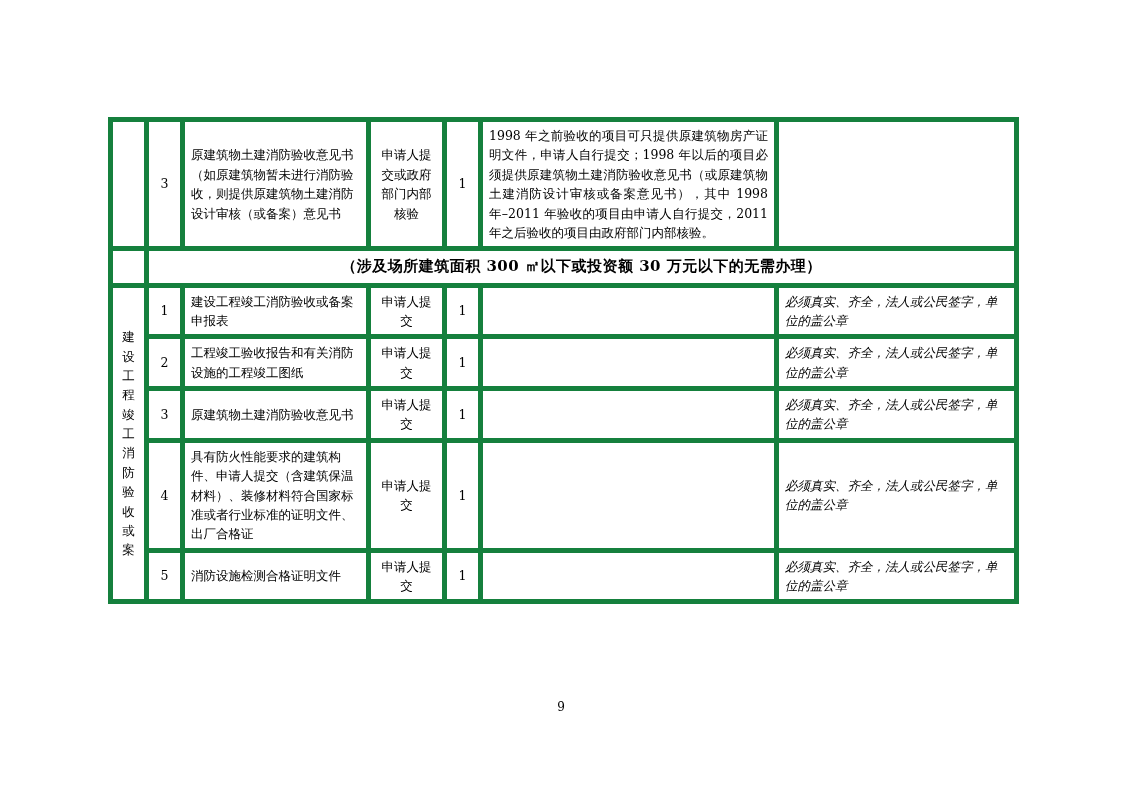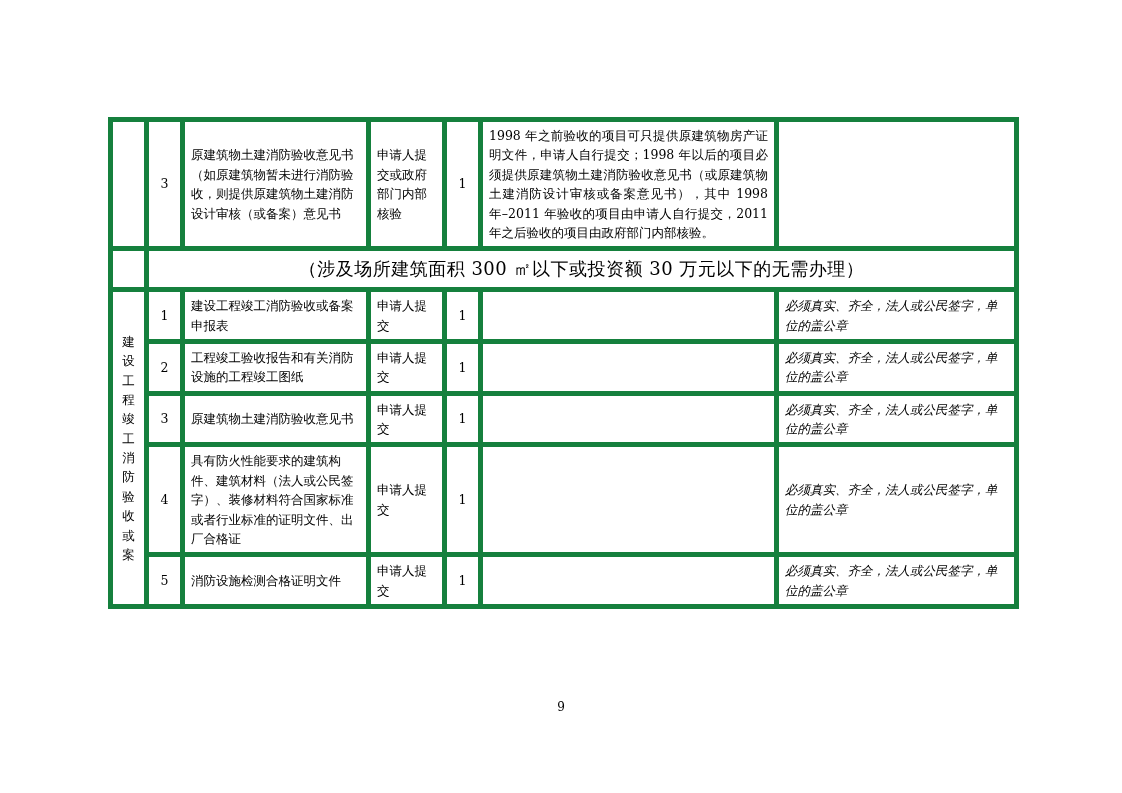--- a/index.html
+++ b/index.html
@@ -59,43 +59,43 @@
   .desc-text {
     text-align: justify;
     text-justify: inter-ideograph;
     line-height: 1.72;
   }
   .banner-cell {
     text-align: center;
     padding: 10px 6px;
   }
   .banner-text {
-    font-weight: normal;
-    font-size: 18px;
+    font-weight: bold;
+    font-size: 15px;
     letter-spacing: 0.5px;
   }
   .page-num {
     position: absolute;
     left: 0;
     top: 700px;
     width: 1122px;
     text-align: center;
     font-size: 12px;
     font-family: "DejaVu Serif", "Liberation Serif", serif;
   }
   .note-text {
     line-height: 1.7;
     font-style: italic;
   }
   .name-text {
     line-height: 1.7;
   }
   .way-text {
     line-height: 1.7;
-    text-align: left;
+    text-align: center;
   }
 </style>
 </head>
 <body>
 
 <div class="page">
 
   <table class="doc-table">
     <colgroup>
       <col class="c-group">
@@ -158,21 +158,21 @@
       <tr>
         <td class="cell-center">3</td>
         <td class="name-text">原建筑物土建消防验收意见书</td>
         <td class="way-text">申请人提交</td>
         <td class="cell-center">1</td>
         <td class="desc-text"></td>
         <td class="note-text">必须真实、齐全，法人或公民签字，单位的盖公章</td>
       </tr>
       <tr>
         <td class="cell-center">4</td>
-        <td class="name-text">具有防火性能要求的建筑构件、建筑材料（法人或公民签字）、装修材料符合国家标准或者行业标准的证明文件、出厂合格证</td>
+        <td class="name-text">具有防火性能要求的建筑构件、申请人提交（含建筑保温材料）、装修材料符合国家标准或者行业标准的证明文件、出厂合格证</td>
         <td class="way-text">申请人提交</td>
         <td class="cell-center">1</td>
         <td class="desc-text"></td>
         <td class="note-text">必须真实、齐全，法人或公民签字，单位的盖公章</td>
       </tr>
       <tr>
         <td class="cell-center">5</td>
         <td class="name-text">消防设施检测合格证明文件</td>
         <td class="way-text">申请人提交</td>
         <td class="cell-center">1</td>

